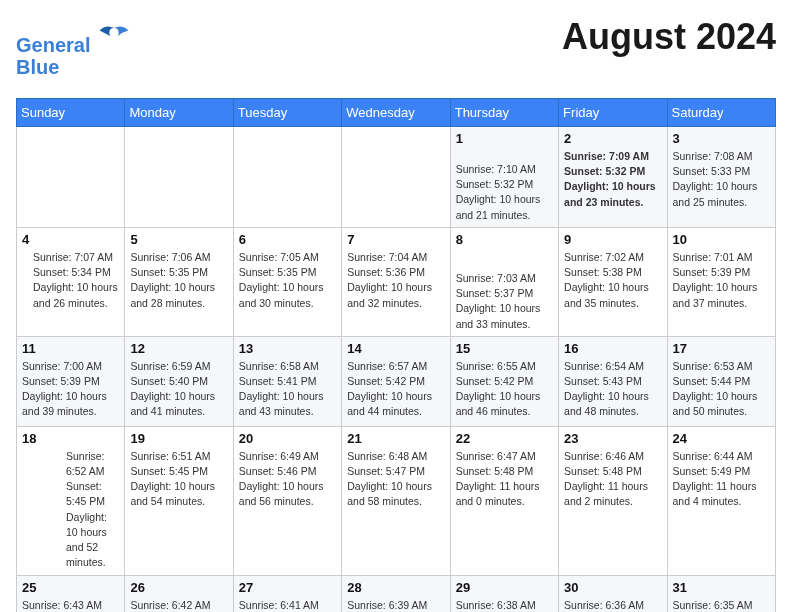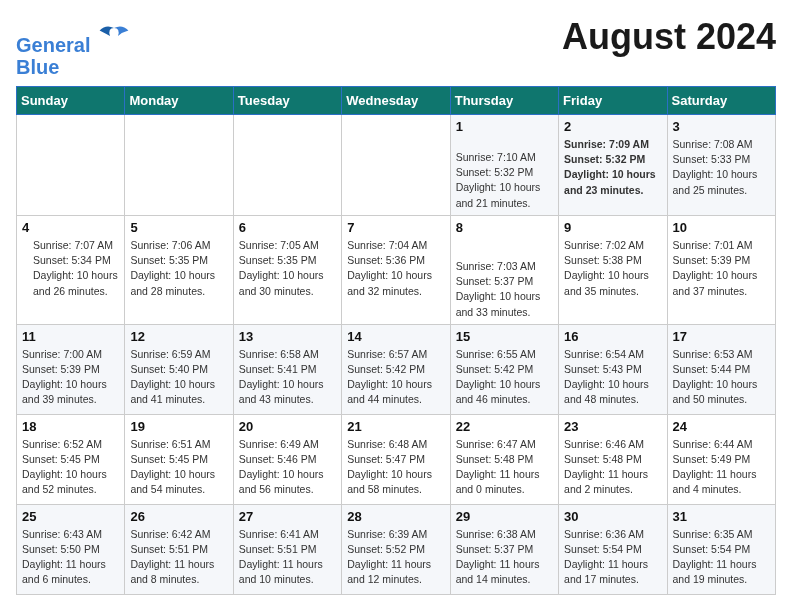--- a/index.html
+++ b/index.html
@@ -7,21 +7,21 @@
       font-family: Arial, sans-serif;
       background: #fff;
       width: 792px;
       min-height: 612px;
       padding: 16px;
     }
     .header {
       display: flex;
       align-items: flex-start;
       justify-content: space-between;
-      margin-bottom: 8px;
+      margin-bottom: 20px;
     }
     .logo {
       display: flex;
       align-items: center;
       margin-top: 4px;
     }
     .logo-text {
       font-size: 20px;
       font-weight: bold;
       color: #1a1a1a;
@@ -47,24 +47,24 @@
       font-size: 16px;
       font-weight: normal;
       color: #333;
     }
     table {
       width: 100%;
       border-collapse: collapse;
       table-layout: fixed;
     }
     thead tr th {
-      background-color: #0f766e;
+      background-color: #3b82f6;
       color: #fff;
       font-size: 13px;
-      font-weight: bold;
+      font-weight: normal;
       padding: 6px 4px;
       text-align: left;
       border: 1px solid #2a6fc5;
     }
     tbody tr td {
       border: 1px solid #ccc;
       vertical-align: top;
       padding: 4px 5px;
       font-size: 11px;
       color: #222;
@@ -252,21 +252,21 @@
           <div class="day-num">17</div>
           <div class="day-info" style="white-space: pre-line;">Sunrise: 6:53 AM
 Sunset: 5:44 PM
 Daylight: 10 hours
 and 50 minutes.</div>
         </td>
       </tr>
       <tr>
         <td>
           <div class="day-num">18</div>
-          <div class="day-info" style="white-space: pre-line;">Sunrise: 6:52 AM
+          <div class="day-info" style="white-space: pre-line; margin-left: 44px;">Sunrise: 6:52 AM
 Sunset: 5:45 PM
 Daylight: 10 hours
 and 52 minutes.</div>
         </td>
         <td>
           <div class="day-num">19</div>
           <div class="day-info" style="white-space: pre-line;">Sunrise: 6:51 AM
 Sunset: 5:45 PM
 Daylight: 10 hours
 and 54 minutes.</div>

